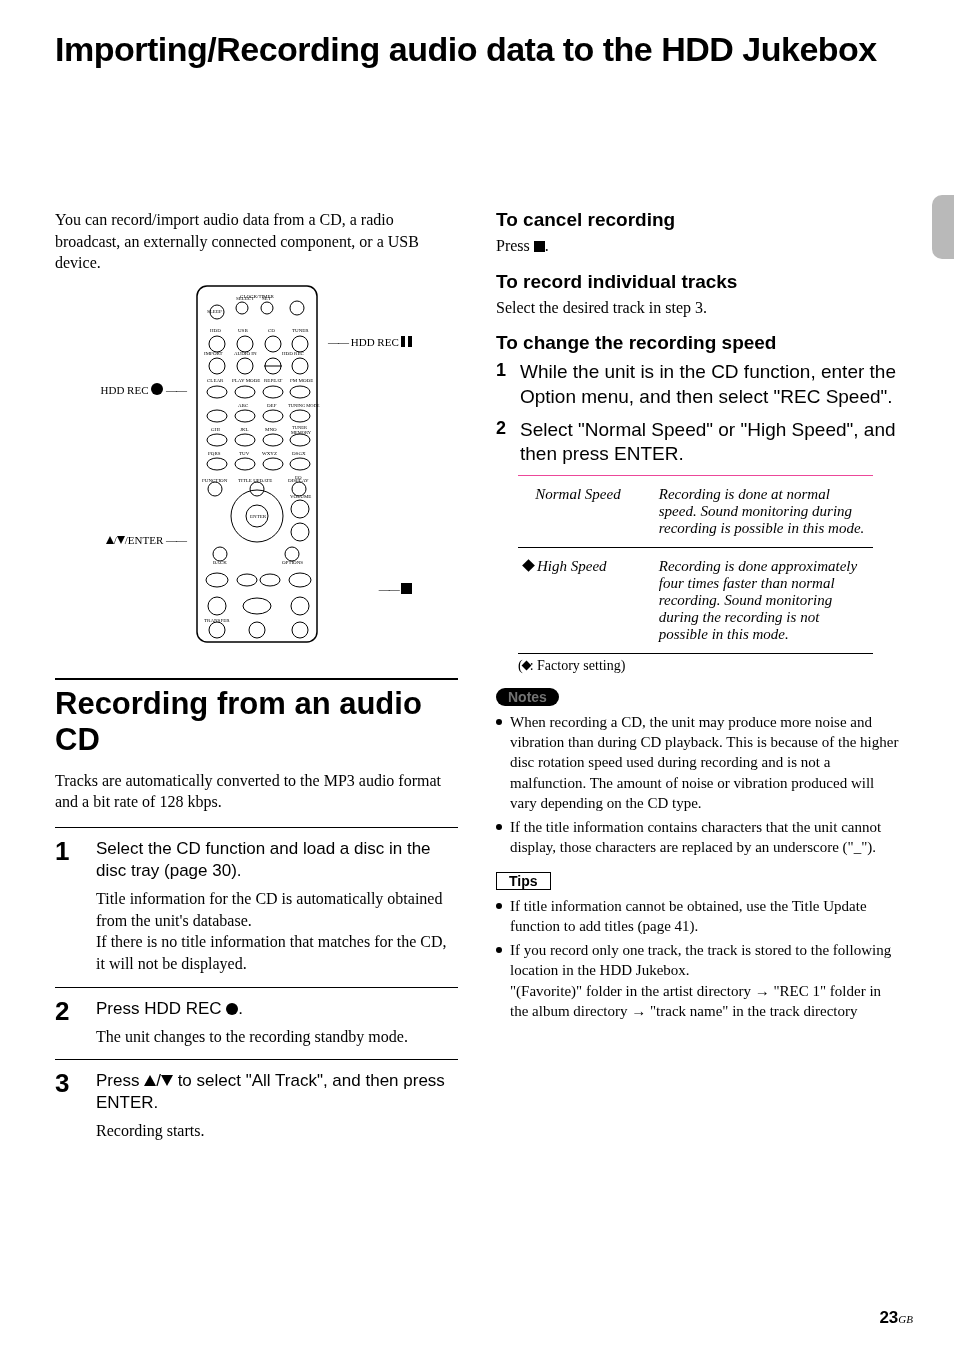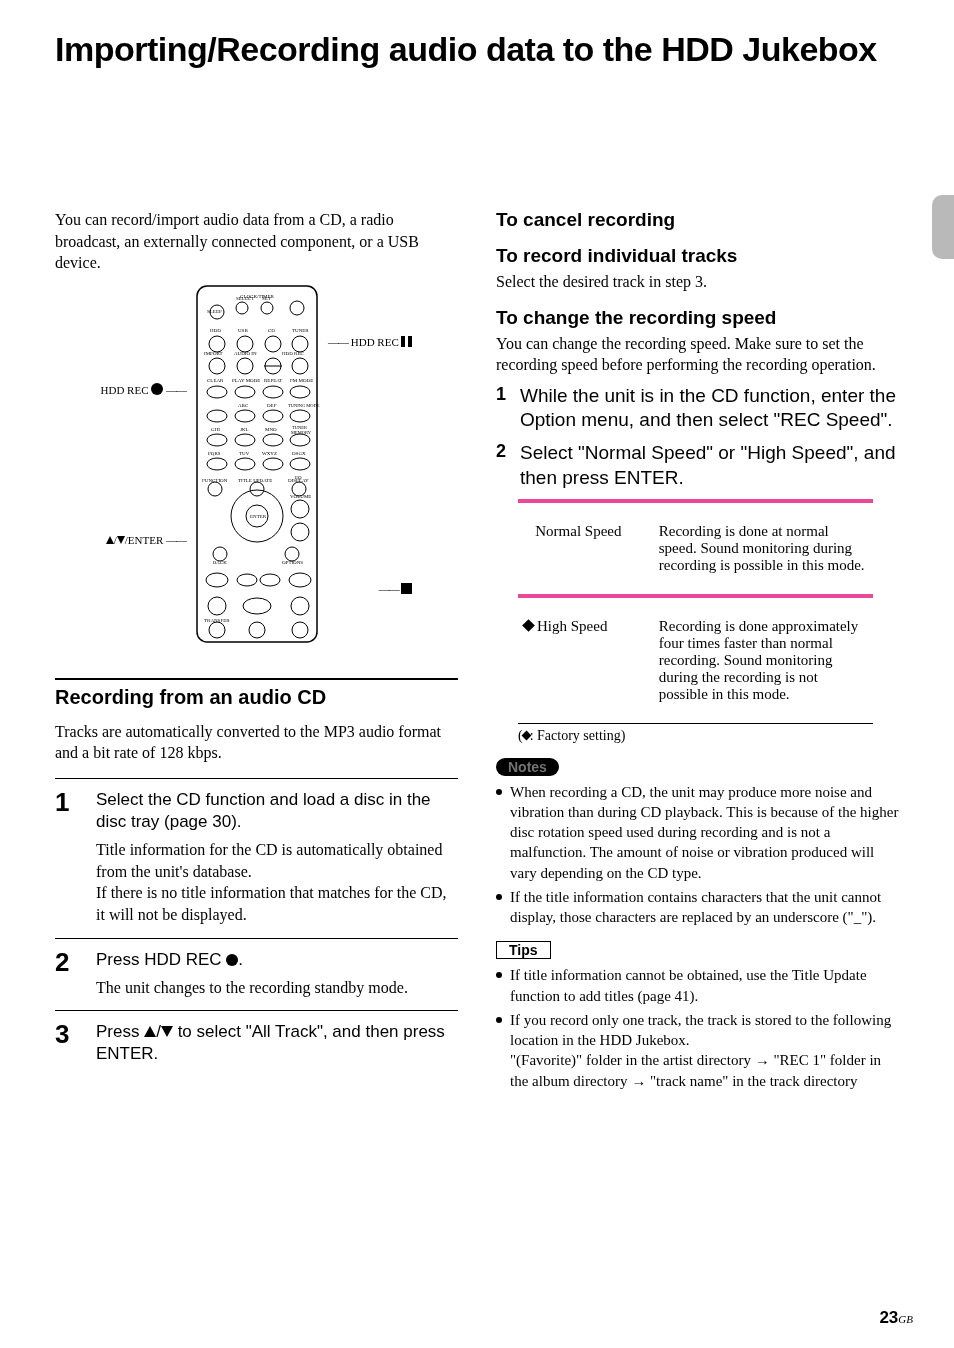--- a/index.html
+++ b/index.html
@@ -42,21 +42,21 @@
     }
     .remote-svg-wrap { flex: 0 0 auto; }
     .section-rule {
       border: 0;
       border-top: 2px solid #000;
       margin-bottom: 6px;
     }
     .section-h2 {
       font-family: Arial, sans-serif;
       font-weight: 900;
-      font-size: 20px;
+      font-size: 31px;
       margin-bottom: 12px;
     }
     .sec-p {
       font-size: 16px;
       line-height: 1.35;
       margin-bottom: 14px;
     }
     .steps { margin-top: 6px; }
     .step {
       display: flex;
@@ -105,24 +105,25 @@
       font-size: 19px;
       line-height: 1.3;
     }
     table.speed {
       width: 88%;
       margin: 4px 0 4px 22px;
       border-collapse: collapse;
       font-size: 15px;
     }
     table.speed td {
-      border-top: 4px solid #ec4899;
+      border-top: 1px solid #ec4899;
       border-bottom: 1px solid #000;
-      padding: 20px 6px;
+      padding: 10px 6px;
       vertical-align: top;
+      font-style: italic;
     }
     table.speed .label-cell { width: 38%; white-space: nowrap; }
     .factory-note {
       font-size: 14px;
       margin-left: 22px;
       margin-bottom: 10px;
     }
     .badge {
       display: inline-block;
       color: #737373;
@@ -381,38 +382,41 @@
           </div>
           <div class="step-desc">The unit changes to the recording standby mode.</div>
         </div>
       </div>
       <div class="step">
         <div class="step-num">3</div>
         <div class="step-body">
           <div class="step-head">
             <span>Press </span><span class="icon-up"></span>/<span class="icon-down"></span><span> to select "All Track", and then press ENTER.</span>
           </div>
+          <div class="step-desc">Recording starts.</div>
         </div>
       </div>
     </div>
   </div>
 
   <div class="col">
     <div class="sub-block">
       <h3 class="sub-h3">To cancel recording</h3>
+      <p class="sec-p" style="margin-bottom:8px">
+        <span>Press </span><span class="icon-stop"></span><span>.</span>
+      </p>
     </div>
 
     <div class="sub-block">
       <h3 class="sub-h3">To record individual tracks</h3>
       <p class="sec-p" style="margin-bottom:8px">Select the desired track in step 3.</p>
     </div>
 
     <div class="sub-block">
       <h3 class="sub-h3">To change the recording speed</h3>
-      <p class="sec-p" style="margin-bottom:8px">You can change the recording speed. Make sure to set the recording speed before performing the recording operation.</p>
       <div class="mini-steps">
         <div class="mini-step">
           <div class="mini-step-num">1</div>
           <div class="mini-step-body">While the unit is in the CD function, enter the Option menu, and then select "REC Speed".</div>
         </div>
         <div class="mini-step">
           <div class="mini-step-num">2</div>
           <div class="mini-step-body">Select "Normal Speed" or "High Speed", and then press ENTER.</div>
         </div>
       </div>

